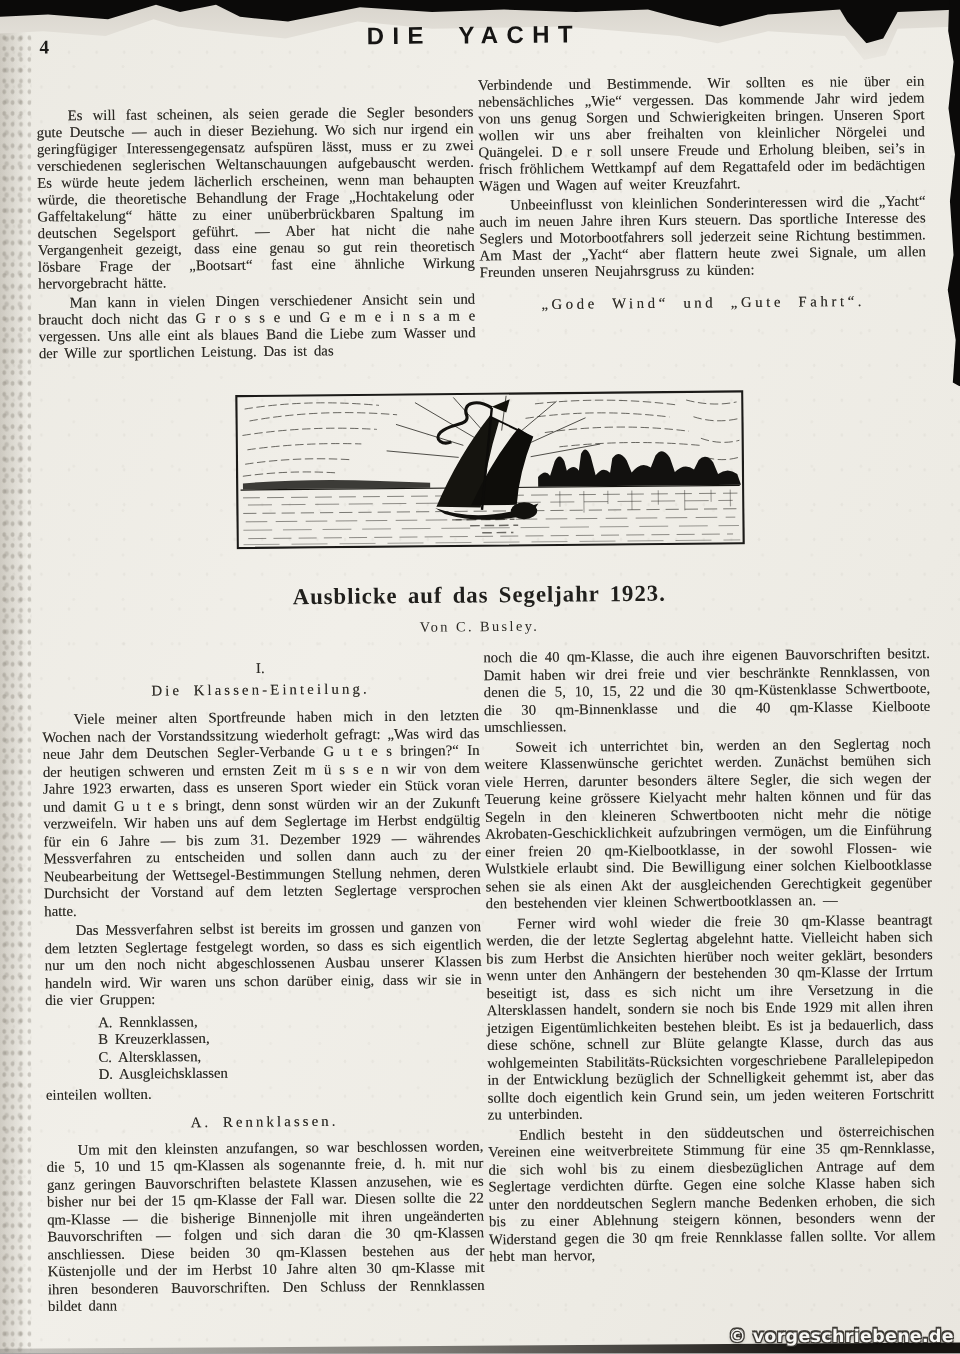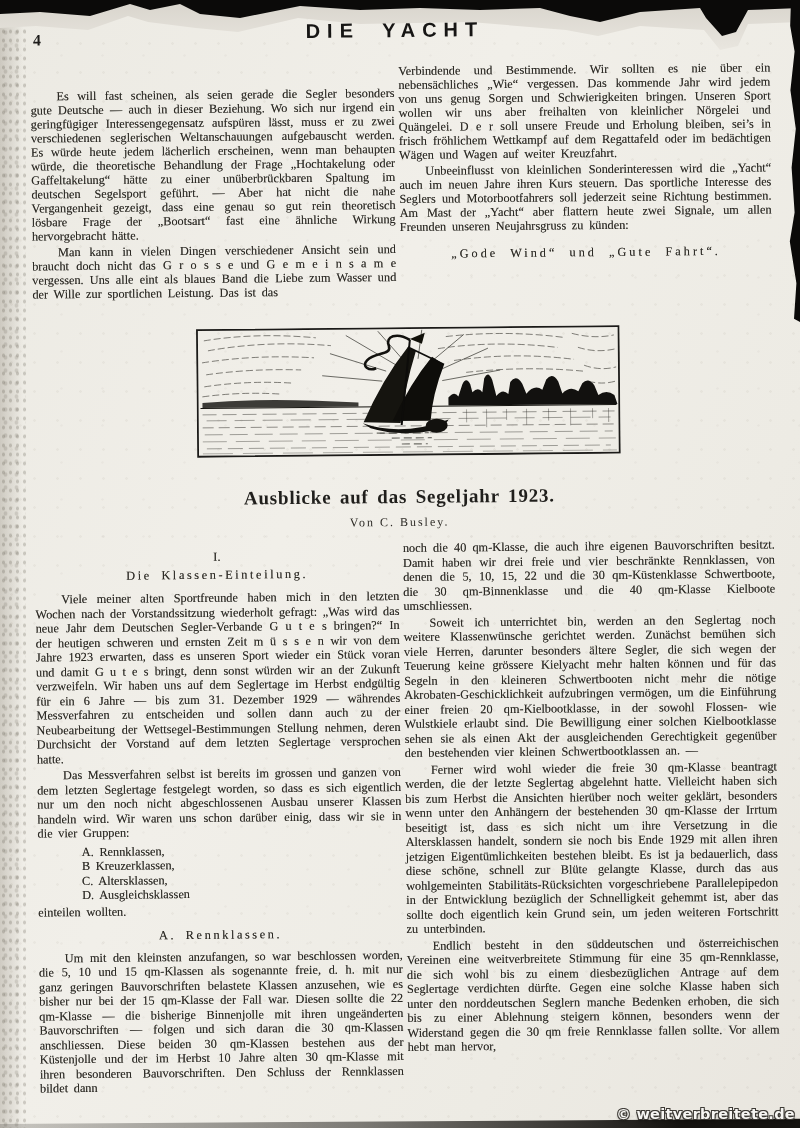--- a/index.html
+++ b/index.html
@@ -181,15 +181,15 @@
 
     <div class="col body-right">
       <p>noch die 40 qm-Klasse, die auch ihre eigenen Bauvorschriften besitzt. Damit haben wir drei freie und vier beschränkte Rennklassen, von denen die 5, 10, 15, 22 und die 30 qm-Küstenklasse Schwertboote, die 30 qm-Binnenklasse und die 40 qm-Klasse Kielboote umschliessen.</p>
       <p class="ind">Soweit ich unterrichtet bin, werden an den Seglertag noch weitere Klassenwünsche gerichtet werden. Zunächst bemühen sich viele Herren, darunter besonders ältere Segler, die sich wegen der Teuerung keine grössere Kielyacht mehr halten können und für das Segeln in den kleineren Schwertbooten nicht mehr die nötige Akrobaten-Geschicklichkeit aufzubringen vermögen, um die Einführung einer freien 20 qm-Kielbootklasse, in der sowohl Flossen- wie Wulstkiele erlaubt sind. Die Bewilligung einer solchen Kielbootklasse sehen sie als einen Akt der ausgleichenden Gerechtigkeit gegenüber den bestehenden vier kleinen Schwertbootklassen an. —</p>
       <p class="ind">Ferner wird wohl wieder die freie 30 qm-Klasse beantragt werden, die der letzte Seglertag abgelehnt hatte. Vielleicht haben sich bis zum Herbst die Ansichten hierüber noch weiter geklärt, besonders wenn unter den Anhängern der bestehenden 30 qm-Klasse der Irrtum beseitigt ist, dass es sich nicht um ihre Versetzung in die Altersklassen handelt, sondern sie noch bis Ende 1929 mit allen ihren jetzigen Eigentümlichkeiten bestehen bleibt. Es ist ja bedauerlich, dass diese schöne, schnell zur Blüte gelangte Klasse, durch das aus wohlgemeinten Stabilitäts-Rücksichten vorgeschriebene Parallelepipedon in der Entwicklung bezüglich der Schnelligkeit gehemmt ist, aber das sollte doch eigentlich kein Grund sein, um jeden weiteren Fortschritt zu unterbinden.</p>
       <p class="ind">Endlich besteht in den süddeutschen und österreichischen Vereinen eine weitverbreitete Stimmung für eine 35 qm-Rennklasse, die sich wohl bis zu einem diesbezüglichen Antrage auf dem Seglertage verdichten dürfte. Gegen eine solche Klasse haben sich unter den norddeutschen Seglern manche Bedenken erhoben, die sich bis zu einer Ablehnung steigern können, besonders wenn der Widerstand gegen die 30 qm freie Rennklasse fallen sollte. Vor allem hebt man hervor,</p>
     </div>
 
   </div>
 
-  <div class="watermark">© weitverbreitete.de</div>
+  <div class="watermark">© vorgeschriebene.de</div>
 
 </div>
 
 </body></html>

